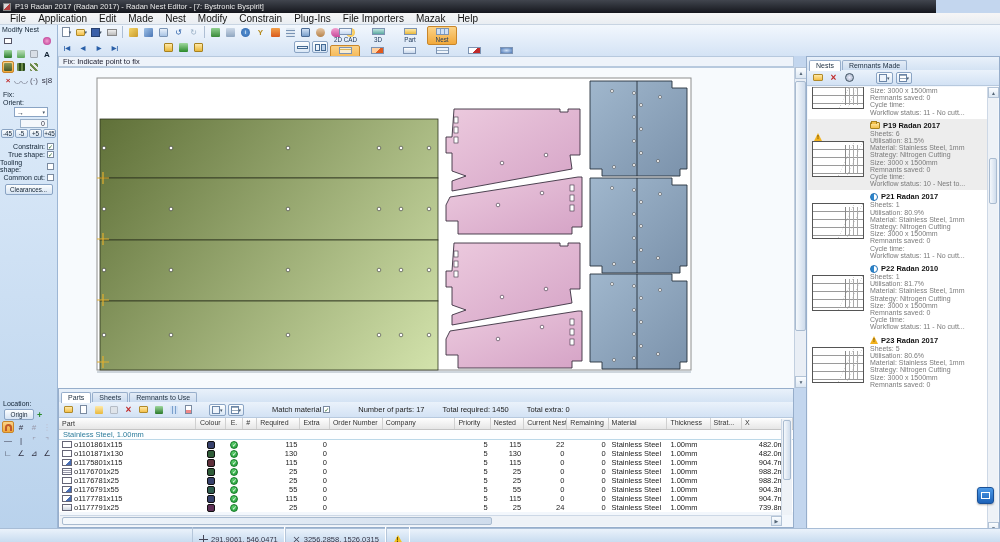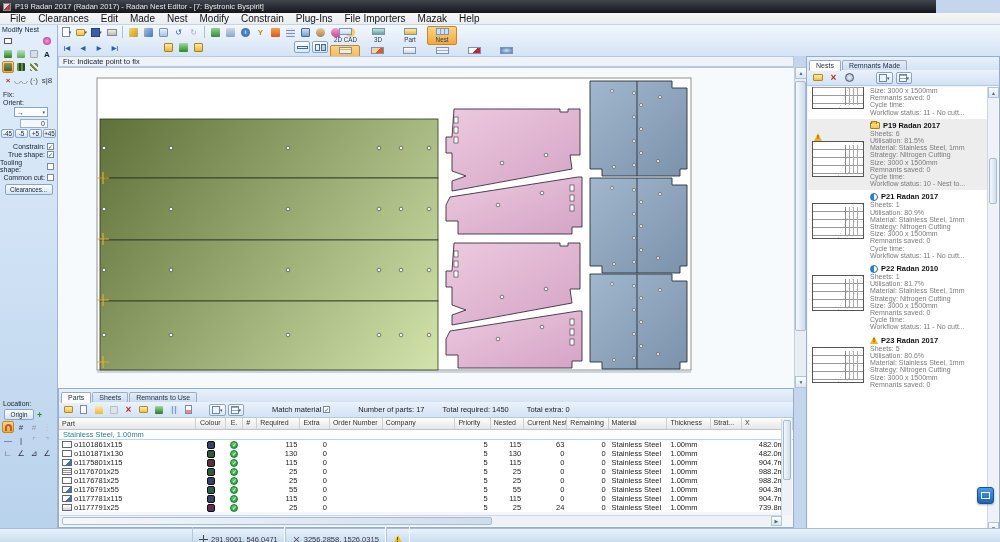--- a/index.html
+++ b/index.html
@@ -119,21 +119,21 @@
 </head>
 <body>
 
 <div class="abs" id="titlebar">
   <span class="appico"></span>
   <span>P19 Radan 2017 (Radan 2017) - Radan Nest Editor - [7: Bystronic Byspirit]</span>
 </div>
 
 <div class="abs" id="menubar">
   <span class="mi">File</span>
-  <span class="mi">Clearances</span>
+  <span class="mi">Application</span>
   <span class="mi">Edit</span>
   <span class="mi">Made</span>
   <span class="mi">Nest</span>
   <span class="mi">Modify</span>
   <span class="mi">Constrain</span>
   <span class="mi">Plug-Ins</span>
   <span class="mi">File Importers</span>
   <span class="mi">Mazak</span>
   <span class="mi">Help</span>
 </div>
@@ -707,21 +707,21 @@
     <span class="c c2">
         <span class="okc"></span>
       </span>
     <span class="c c3"></span>
     <span class="c c4 num">115</span>
       <span class="c c5 num">0</span>
     <span class="c c6"></span>
       <span class="c c7"></span>
     <span class="c c8 num">5</span>
       <span class="c c9 num">115</span>
-    <span class="c c10 num">63</span>
+    <span class="c c10 num">22</span>
       <span class="c c11 num">0</span>
     <span class="c c12">Stainless Steel</span>
       <span class="c c13">1.00mm</span>
     <span class="c c14"></span>
       <span class="c c15 num">482.0mm</span>
   </div>
   <div class="prow">
     <span class="c c0">
         <span class="pi" data-variant="plain"></span>
         <span>o1101871x130</span>

